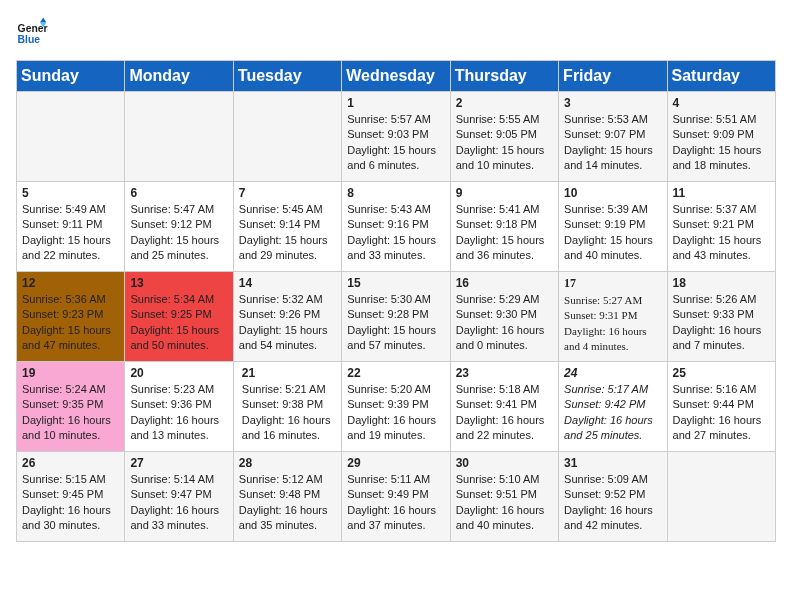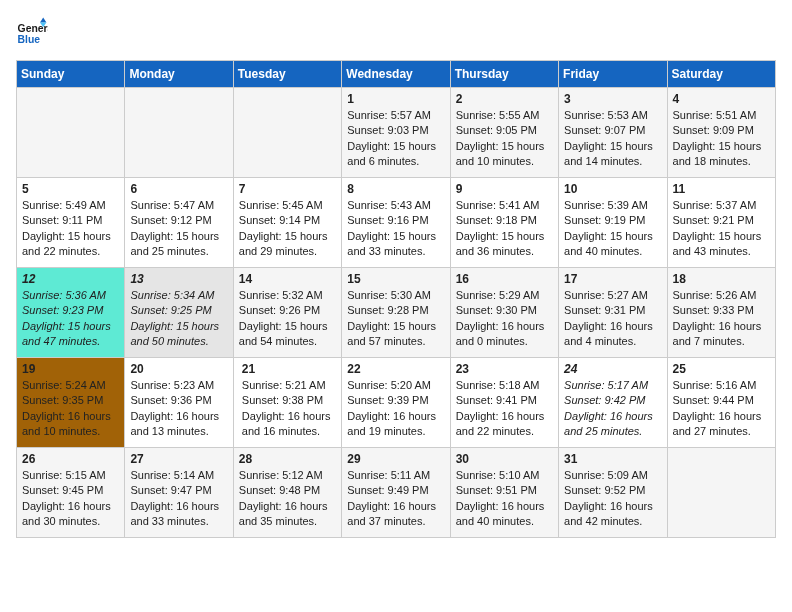--- a/index.html
+++ b/index.html
@@ -38,21 +38,21 @@
       color: #444;
     }
     table {
       width: 100%;
       border-collapse: collapse;
       table-layout: fixed;
     }
     th {
       background-color: #1565c0;
       color: #fff;
-      font-size: 12px;
+      font-size: 16px;
       font-weight: bold;
       padding: 6px 4px;
       text-align: left;
       border: 1px solid #ccc;
     }
     td {
       border: 1px solid #ccc;
       vertical-align: top;
       padding: 4px 5px;
       font-size: 10px;
@@ -154,51 +154,51 @@
         <td style="background-color: rgb(255, 255, 255);">
           <span class="day-num">10</span>
           <div class="cell-text">Sunrise: 5:39 AM<br>Sunset: 9:19 PM<br>Daylight: 15 hours<br>and 40 minutes.</div>
         </td>
         <td style="background-color: rgb(255, 255, 255);">
           <span class="day-num">11</span>
           <div class="cell-text">Sunrise: 5:37 AM<br>Sunset: 9:21 PM<br>Daylight: 15 hours<br>and 43 minutes.</div>
         </td>
       </tr>
       <tr>
-        <td style="background-color: #5eead4; font-style: italic;">
+        <td style="background-color: #a16207;">
           <span class="day-num">12</span>
           <div class="cell-text">Sunrise: 5:36 AM<br>Sunset: 9:23 PM<br>Daylight: 15 hours<br>and 47 minutes.</div>
         </td>
-        <td style="background-color: #e5e5e5; font-style: italic;">
+        <td style="background-color: #ef4444;">
           <span class="day-num">13</span>
           <div class="cell-text">Sunrise: 5:34 AM<br>Sunset: 9:25 PM<br>Daylight: 15 hours<br>and 50 minutes.</div>
         </td>
         <td style="background-color: rgb(245, 245, 245);">
           <span class="day-num">14</span>
           <div class="cell-text">Sunrise: 5:32 AM<br>Sunset: 9:26 PM<br>Daylight: 15 hours<br>and 54 minutes.</div>
         </td>
         <td style="background-color: rgb(245, 245, 245);">
           <span class="day-num">15</span>
           <div class="cell-text">Sunrise: 5:30 AM<br>Sunset: 9:28 PM<br>Daylight: 15 hours<br>and 57 minutes.</div>
         </td>
         <td style="background-color: rgb(245, 245, 245);">
           <span class="day-num">16</span>
           <div class="cell-text">Sunrise: 5:29 AM<br>Sunset: 9:30 PM<br>Daylight: 16 hours<br>and 0 minutes.</div>
         </td>
-        <td style="background-color: rgb(245, 245, 245);">
+        <td style="background-color: rgb(245, 245, 245); font-family: Liberation Serif, serif;">
           <span class="day-num">17</span>
           <div class="cell-text">Sunrise: 5:27 AM<br>Sunset: 9:31 PM<br>Daylight: 16 hours<br>and 4 minutes.</div>
         </td>
         <td style="background-color: rgb(245, 245, 245);">
           <span class="day-num">18</span>
           <div class="cell-text">Sunrise: 5:26 AM<br>Sunset: 9:33 PM<br>Daylight: 16 hours<br>and 7 minutes.</div>
         </td>
       </tr>
       <tr>
-        <td style="background-color: #a16207;">
+        <td style="background-color: #f9a8d4;">
           <span class="day-num">19</span>
           <div class="cell-text">Sunrise: 5:24 AM<br>Sunset: 9:35 PM<br>Daylight: 16 hours<br>and 10 minutes.</div>
         </td>
         <td style="background-color: rgb(255, 255, 255);">
           <span class="day-num">20</span>
           <div class="cell-text">Sunrise: 5:23 AM<br>Sunset: 9:36 PM<br>Daylight: 16 hours<br>and 13 minutes.</div>
         </td>
         <td style="background-color: rgb(255, 255, 255); padding-left: 8px;">
           <span class="day-num">21</span>
           <div class="cell-text">Sunrise: 5:21 AM<br>Sunset: 9:38 PM<br>Daylight: 16 hours<br>and 16 minutes.</div>

